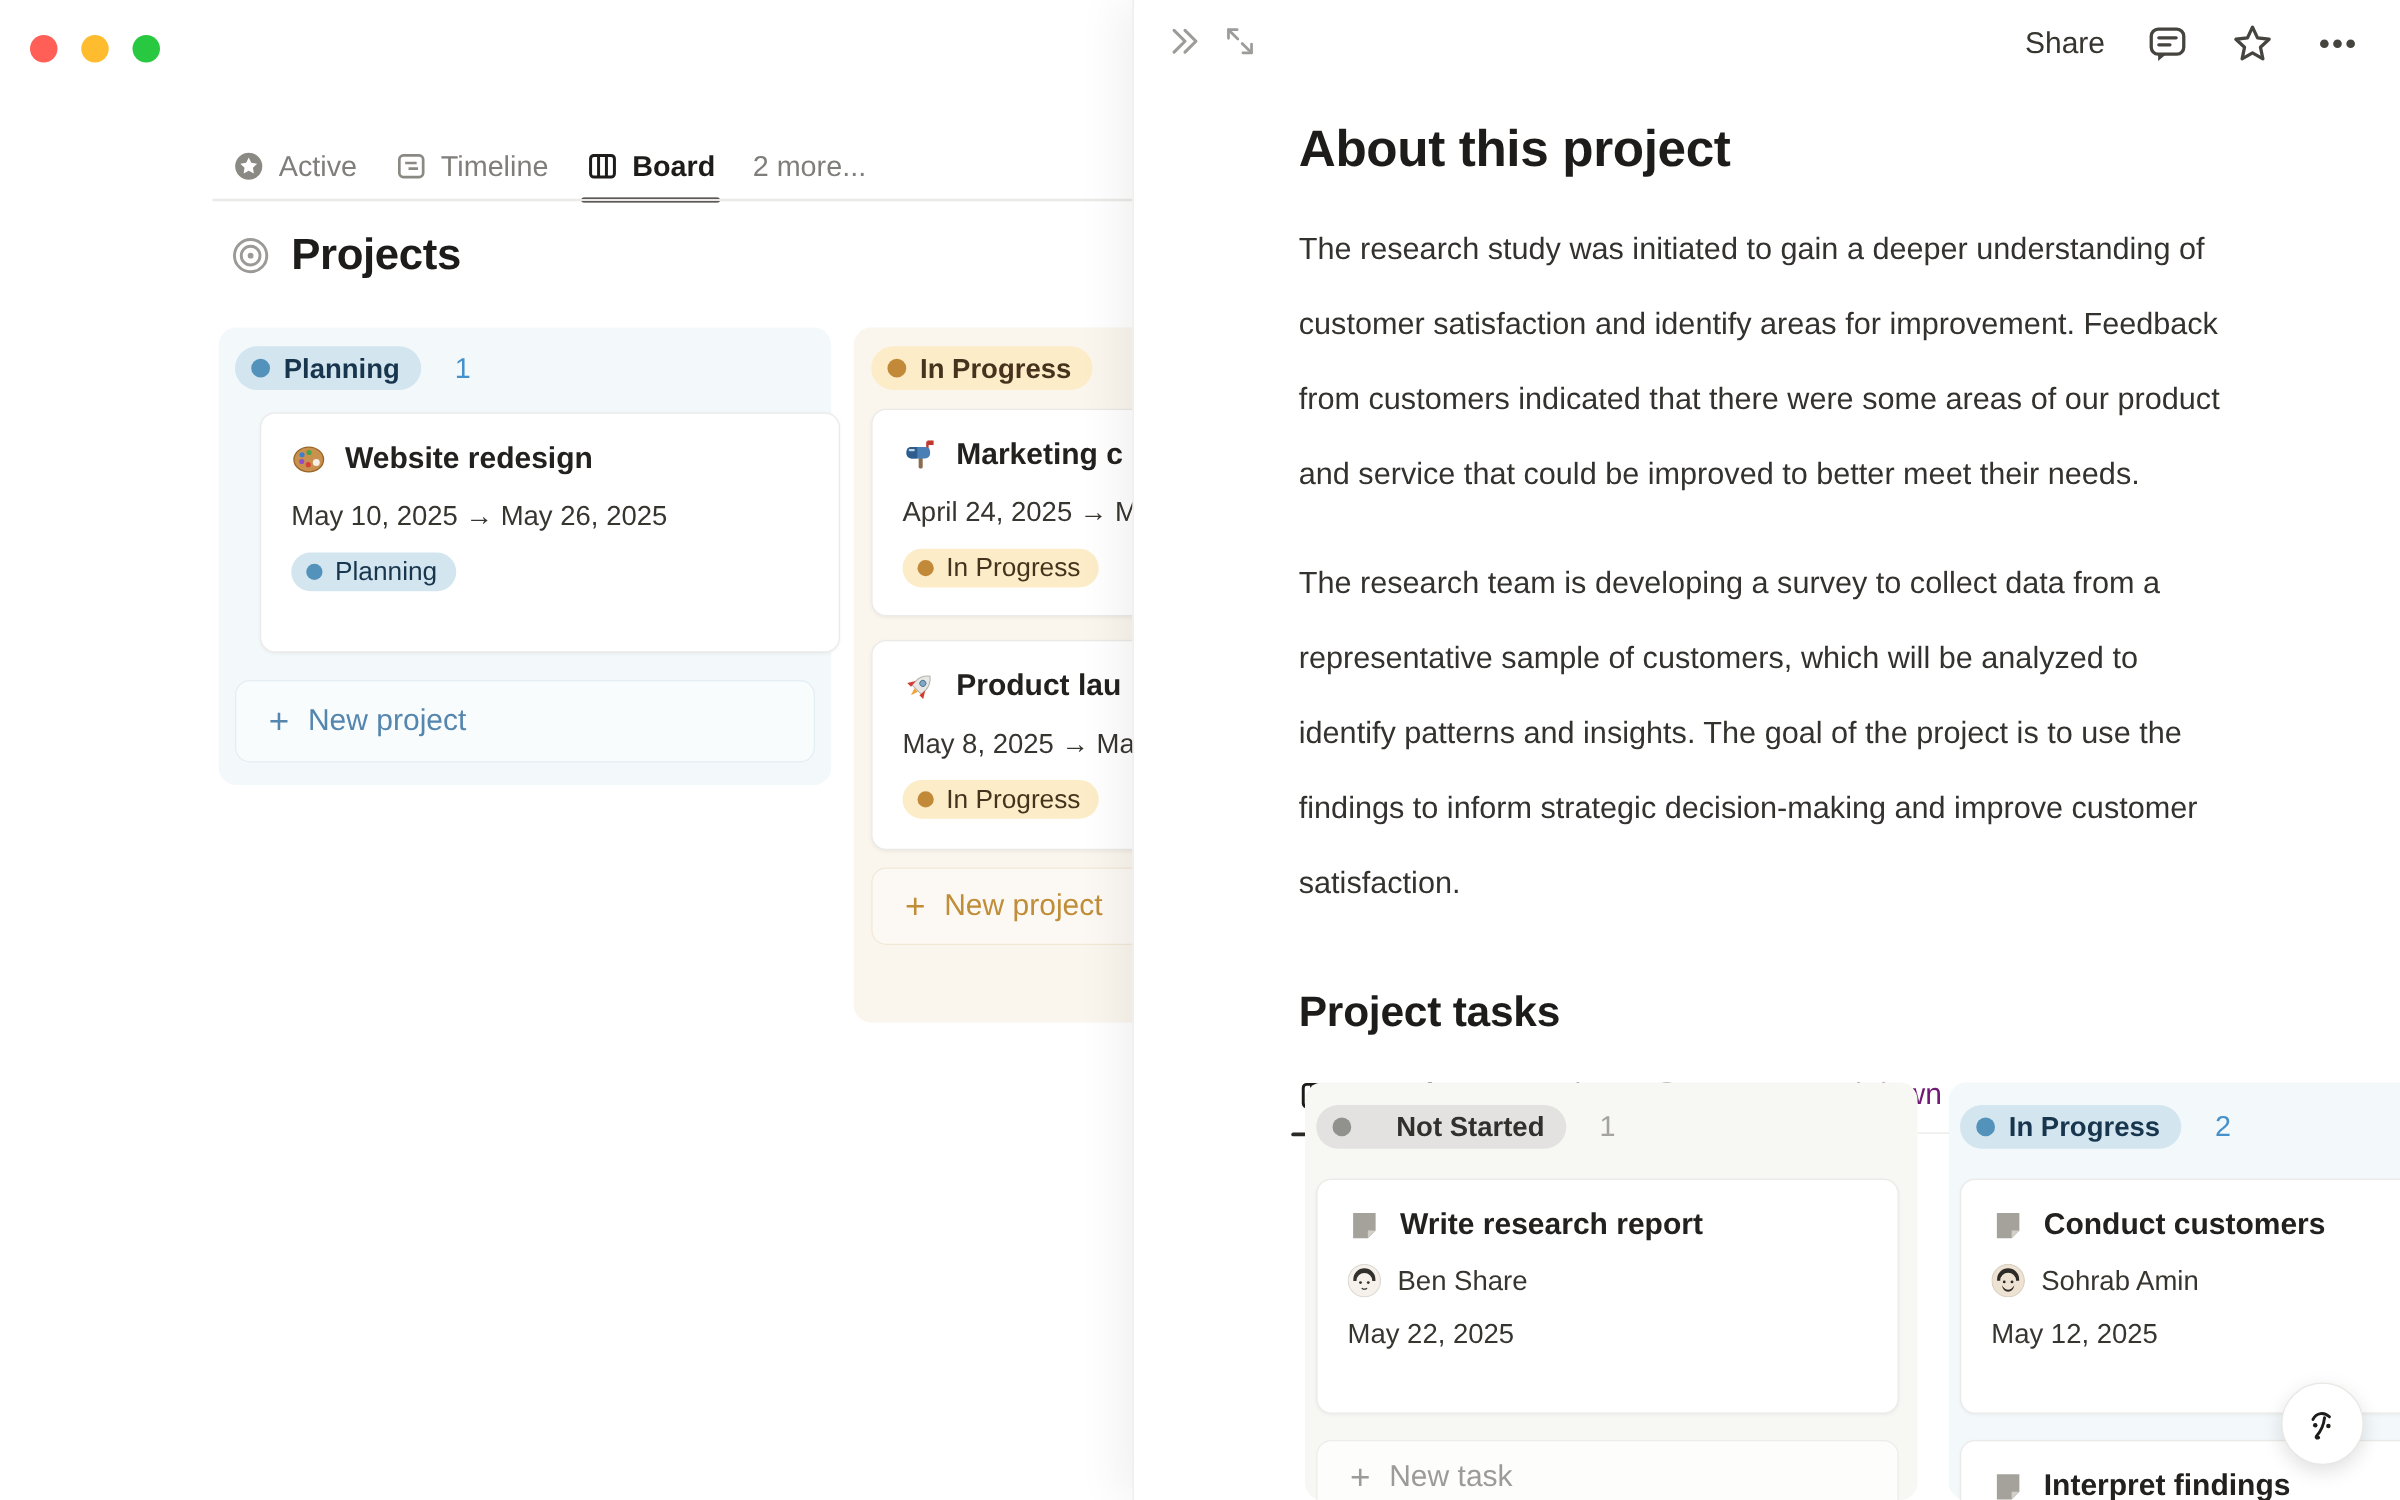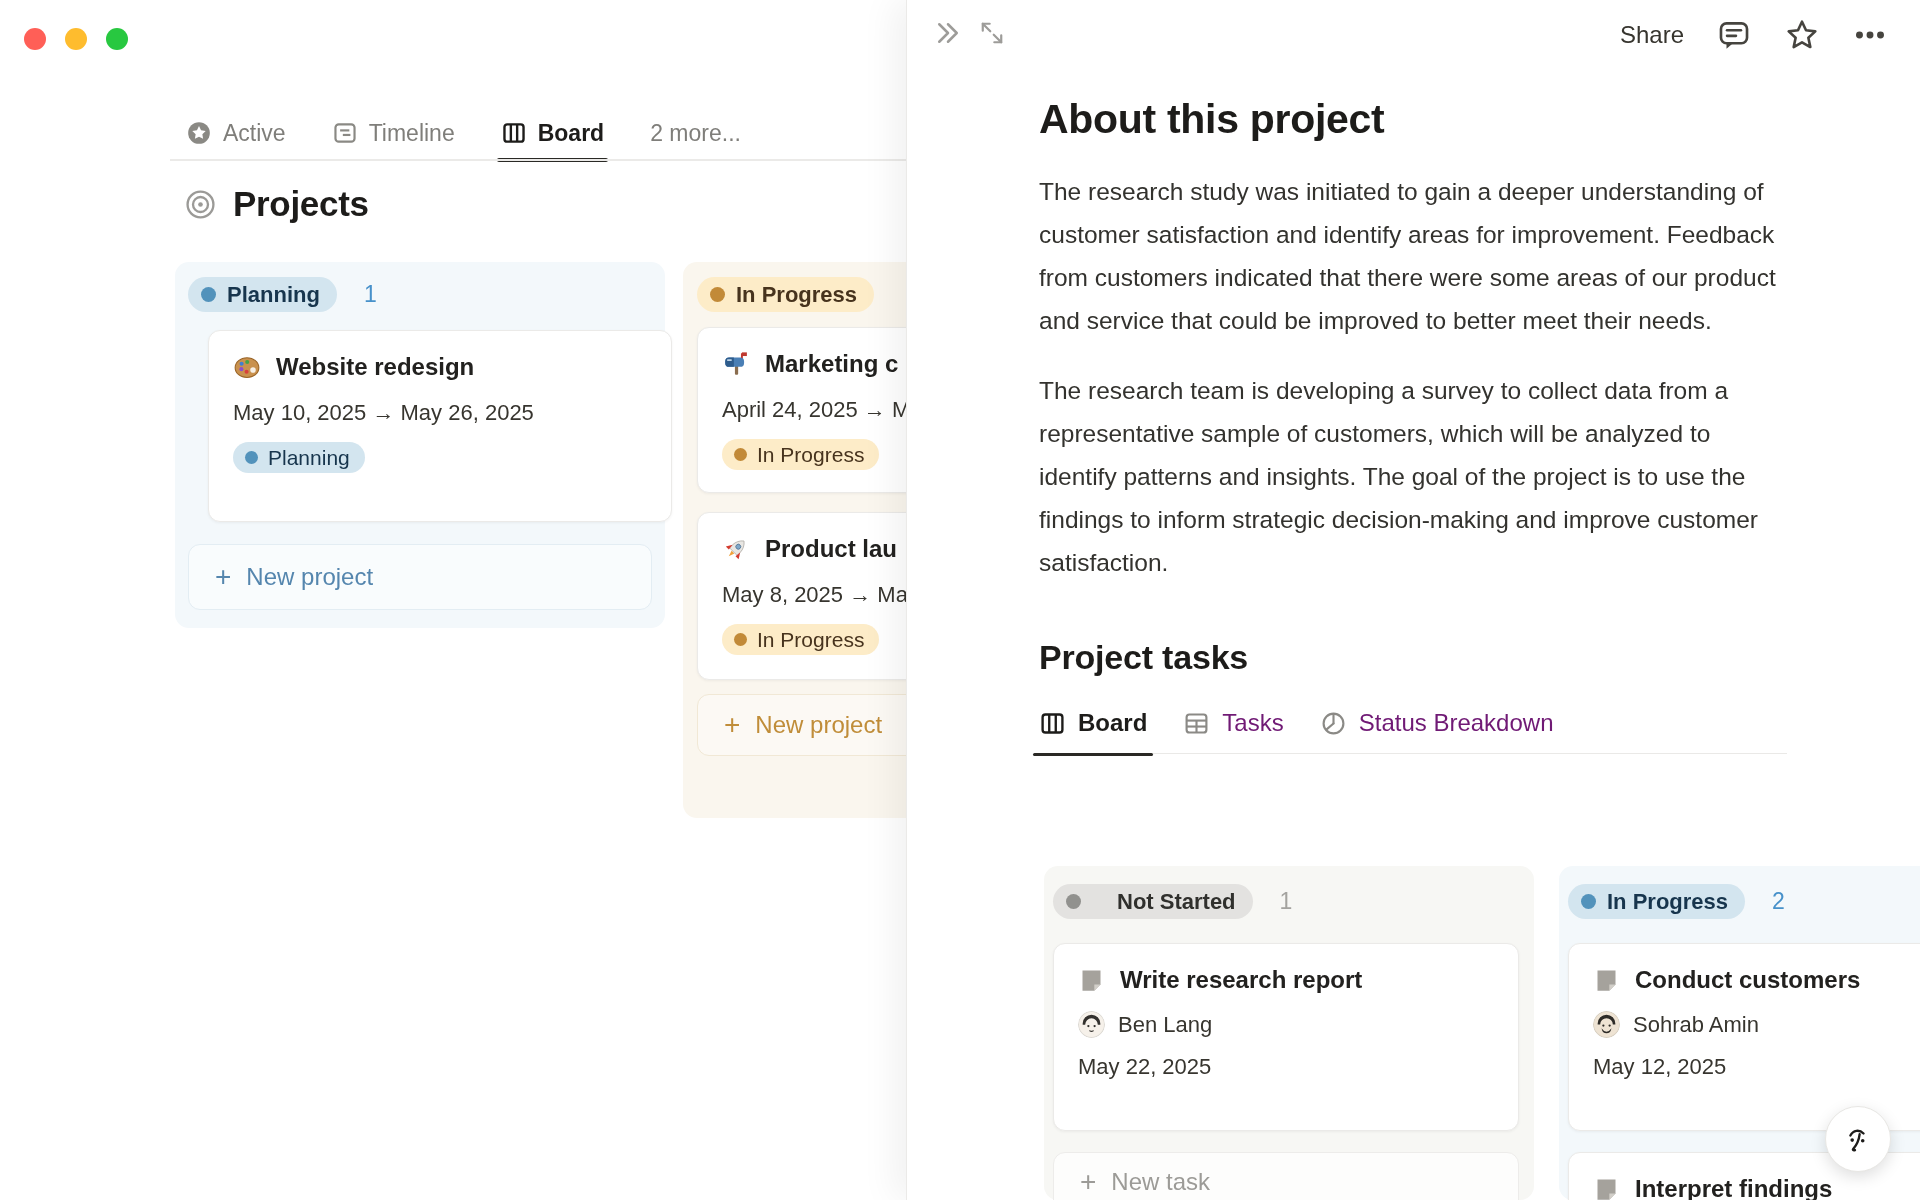--- a/index.html
+++ b/index.html
@@ -5,21 +5,21 @@
   * { margin:0; padding:0; box-sizing:border-box; }
   html,body { width:1920px; height:1200px; overflow:hidden; background:#fff;
     font-family:"Liberation Sans", sans-serif; -webkit-font-smoothing:antialiased; }
   .stage { position:relative; width:1920px; height:1200px; background:#fff; }
 
   
   .traffic { position:absolute; top:28px; left:24px; display:flex; gap:19px; }
   .light { width:22px; height:22px; border-radius:50%; }
   .light.red{ background:var(--mac-red);} .light.yellow{background:var(--mac-yellow);} .light.green{background:var(--mac-green);}
 
-  .tabbar { position:absolute; left:186px; top:112px; display:flex; gap:46px; align-items:center; height:42px; }
+  .tabbar { position:absolute; left:186px; top:112px; display:flex; gap:30px; align-items:center; height:42px; }
   .vtab { position:relative; display:flex; align-items:center; gap:11px; font-size:23px; font-weight:500; color:#7f7e7a; cursor:default; white-space:nowrap; }
   .vtab.selected { color:#1d1c1a; font-weight:700; }
   .vtab.selected::after { content:""; position:absolute; left:-4px; right:-4px; bottom:-15px; height:3.5px; background:#2a2925; border-radius:2px; }
   .tab-divider { position:absolute; left:170px; top:159px; width:736px; height:2px; background:#ebeae8; }
 
   .page-title { position:absolute; left:185px; top:184px; display:flex; align-items:center; gap:17px; }
   .page-title .txt { font-size:35px; font-weight:700; color:#1d1c1a; letter-spacing:-.3px; }
 
   .colbg { position:absolute; border-radius:14px; }
   .colbg.blue { background:var(--col-blue-bg); }
@@ -54,21 +54,21 @@
 
   
   .panel { position:absolute; left:906px; top:0; width:1014px; height:1200px; background:#fff;
     border-left:1px solid #ebeae8; box-shadow:-12px 0 34px rgba(0,0,0,.06); }
   .iconbtn { position:absolute; width:38px; height:38px; display:flex; align-items:center; justify-content:center; border-radius:6px; }
   .ptoolbar { position:absolute; right:32px; top:14px; display:flex; align-items:center; gap:32px; height:42px; }
   .share { font-size:24px; color:#37352f; font-weight:500; }
 
   .pcontent { position:absolute; left:132px; top:0; width:748px; }
   .h1 { margin-top:96px; font-size:41px; font-weight:700; color:#1d1c1a; letter-spacing:-.3px; }
-  .para { margin-top:27px; font-size:24.5px; line-height:43px; color:#33322e; }
+  .para { margin-top:27px; font-size:24.5px; line-height:60px; color:#33322e; }
   .h2 { margin-top:54px; font-size:34px; font-weight:700; color:#1d1c1a; letter-spacing:-.2px; }
   .tabbar2 { margin-top:32px; display:flex; gap:36px; align-items:center; padding-bottom:16px; border-bottom:1.5px solid #eae9e7; position:relative; }
   .ttab { position:relative; display:flex; align-items:center; gap:12px; font-size:24px; font-weight:500; color:#701a75; white-space:nowrap; }
   .ttab.selected { color:#1d1c1a; font-weight:600; }
   .ttab.selected::after { content:""; position:absolute; left:-6px; right:-6px; bottom:-19px; height:3.5px; background:#2a2925; border-radius:2px; }
 
   .avatar { width:27px; height:27px; border-radius:50%; overflow:hidden; flex:0 0 auto; }
   .aibtn { position:absolute; left:918px; top:1106px; width:66px; height:66px; border-radius:50%; background:#fff;
     border:1px solid #e8e7e4; box-shadow:0 5px 16px rgba(0,0,0,.13); display:flex; align-items:center; justify-content:center; }
   svg { display:block; }
@@ -323,21 +323,21 @@
       <div class="who">
         <span class="avatar">
           <svg width="27" height="27" viewBox="0 0 26 26">
               <circle cx="13" cy="13" r="12.5" fill="#f6f1ea" stroke="#dddad4" stroke-width="1"></circle>
               <path d="M4.5 12 a8.5 8.5 0 0 1 17 0 l0 1.2 -2.4 0 a6.1 6.1 0 0 0 -12.2 0 l-2.4 0 z" fill="#33312e"></path>
               <circle cx="10" cy="14.5" r="1.1" fill="#33312e"></circle>
               <circle cx="16" cy="14.5" r="1.1" fill="#33312e"></circle>
               <path d="M11.3 19 q1.7 1.2 3.4 0" stroke="#33312e" stroke-width="1" fill="none" stroke-linecap="round"></path>
             </svg>
         </span>
-        <span>Ben Lang</span>
+        <span>Ben Share</span>
       </div>
       <div class="date" style="margin-top:16px;">May 22, 2025</div>
     </div>
     <div class="newrow gray" style="left:146px; top:1152px; width:466px; height:60px;">
       <span class="plus">+</span>
       <span>New task</span>
     </div>
 
     <div class="colbg blue" style="left:652px; top:866px; width:490px; height:334px;"></div>
     <div class="grouprow" style="left:661px; top:884px;">

